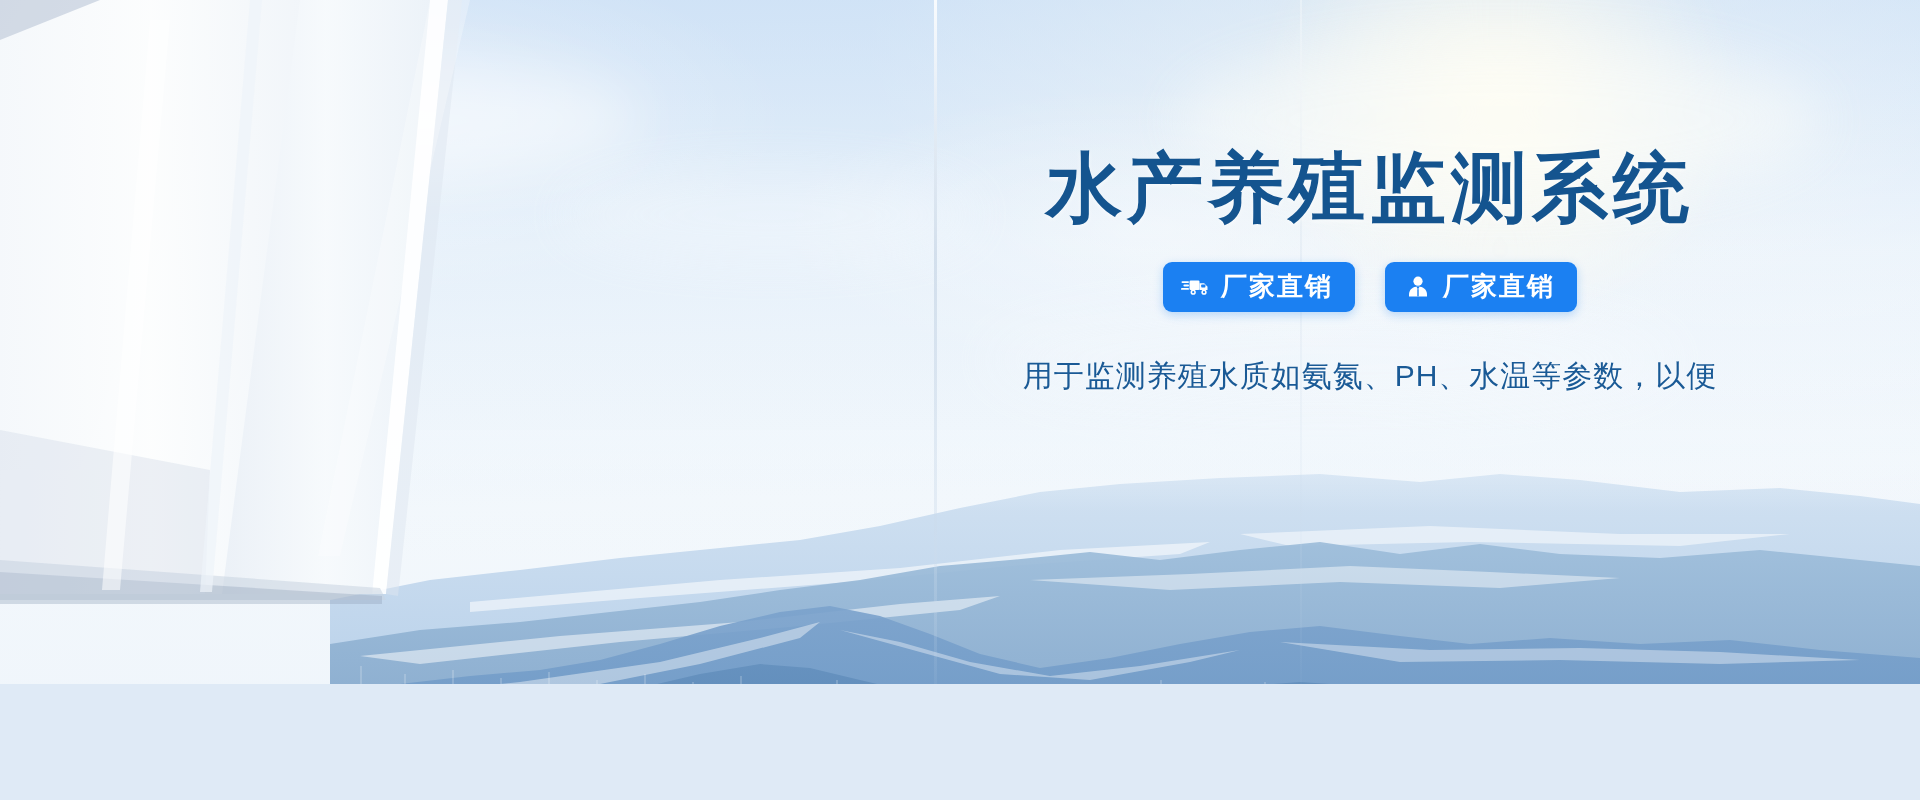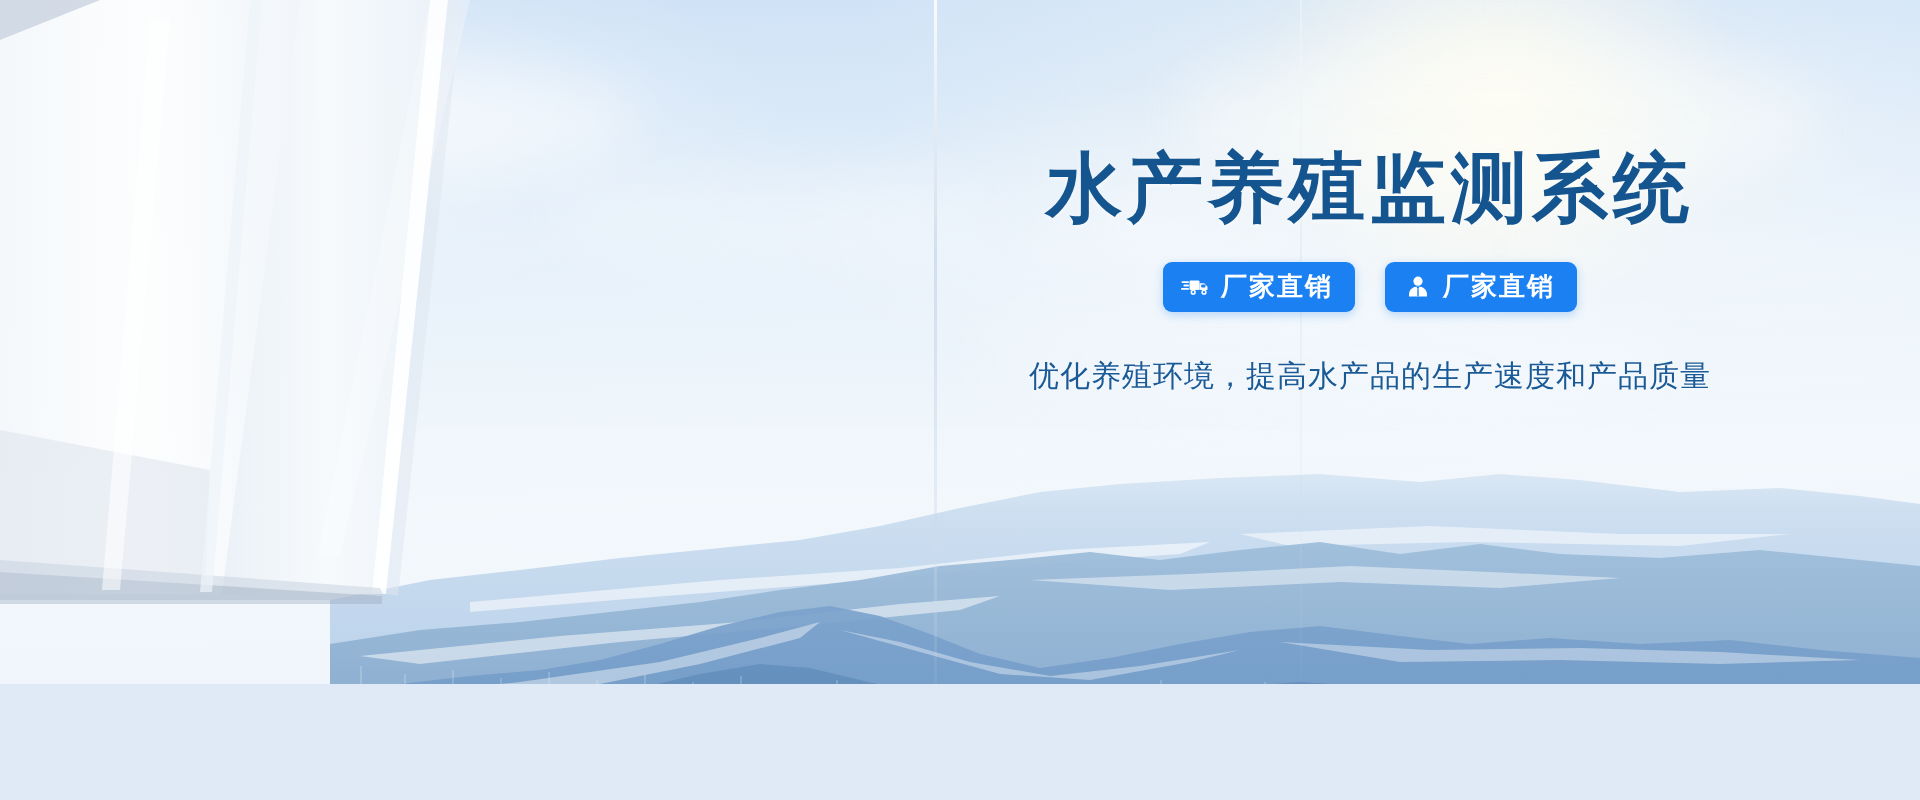--- a/index.html
+++ b/index.html
@@ -294,18 +294,18 @@
               <rect x="12.3" y="14.2" width="1.4" height="7.2" fill="#1b80f2"></rect>
             </g>
           </svg>
         </span>
         <span>厂家直销</span>
       </div>
 
     </div>
 
     <div class="desc">
-      <span class="desc-line">优化养殖环境，提高水产品的生产速度和产品质量</span>
+      <span class="desc-line">用于监测养殖水质如氨氮、PH、水温等参数，以便</span>
     </div>
 
   </div>
 
 </div>
 
 </body></html>

